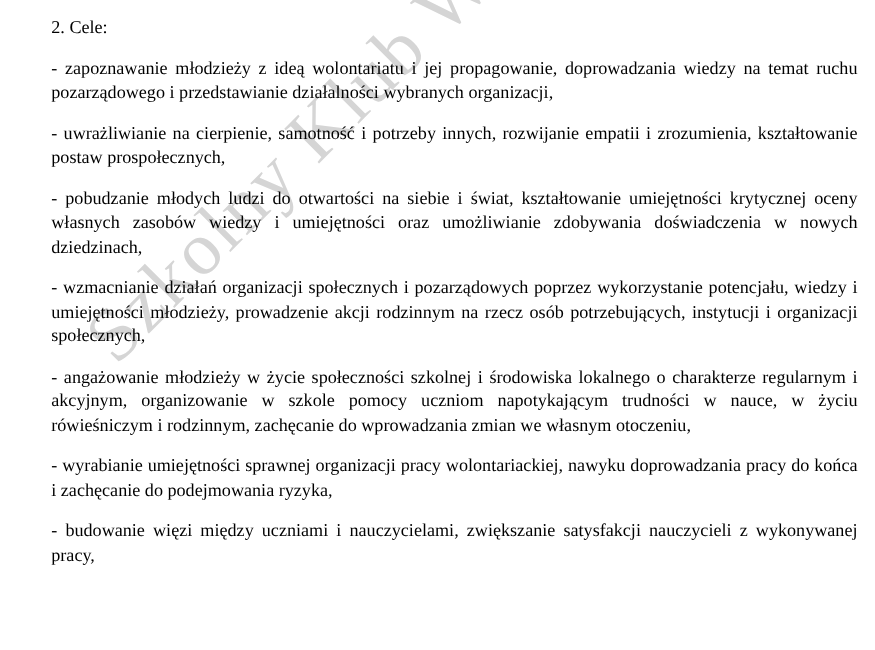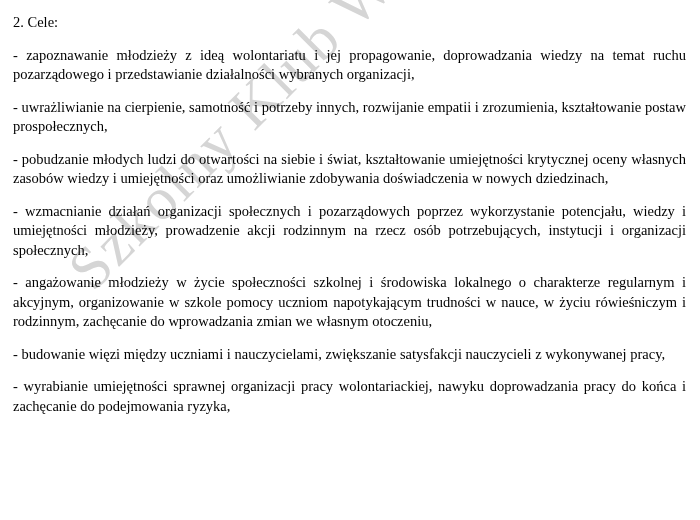--- a/index.html
+++ b/index.html
@@ -31,20 +31,21 @@
     z-index: 0;
     user-select: none;
     font-family: "Liberation Serif", "DejaVu Serif", serif;
   }
   .content {
     position: relative;
     z-index: 1;
     padding: 13px 14px 0 13px;
     font-size: 14.5px;
     line-height: 19.5px;
+    margin-left: 28px;
   }
   .heading {
     margin: 0 0 13px 0;
     font-weight: normal;
     font-size: 14.5px;
     line-height: 19.5px;
   }
   p.para {
     margin: 0 0 13px 0;
     text-align: justify;
@@ -65,18 +66,18 @@
 
     <p class="para">- uwrażliwianie na cierpienie, samotność i potrzeby innych, rozwijanie empatii i zrozumienia, kształtowanie postaw prospołecznych,</p>
 
     <p class="para">- pobudzanie młodych ludzi do otwartości na siebie i świat, kształtowanie umiejętności krytycznej oceny własnych zasobów wiedzy i umiejętności oraz umożliwianie zdobywania doświadczenia w nowych dziedzinach,</p>
 
     <p class="para">- wzmacnianie działań organizacji społecznych i pozarządowych poprzez wykorzystanie potencjału, wiedzy i umiejętności młodzieży, prowadzenie akcji rodzinnym na rzecz osób potrzebujących, instytucji i organizacji społecznych,</p>
 
     <p class="para">- angażowanie młodzieży w życie społeczności szkolnej i środowiska lokalnego o charakterze regularnym i akcyjnym, organizowanie w szkole pomocy uczniom napotykającym trudności w nauce, w życiu rówieśniczym i rodzinnym, zachęcanie do wprowadzania zmian we własnym otoczeniu,</p>
 
 
+    <p class="para">- wyrabianie umiejętności sprawnej organizacji pracy wolontariackiej, nawyku doprowadzania pracy do końca i zachęcanie do podejmowania ryzyka,</p>
+
     <p class="para">- budowanie więzi między uczniami i nauczycielami, zwiększanie satysfakcji nauczycieli z wykonywanej pracy,</p>
-
-    <p class="para">- wyrabianie umiejętności sprawnej organizacji pracy wolontariackiej, nawyku doprowadzania pracy do końca i zachęcanie do podejmowania ryzyka,</p>
 
   </div>
 </div>
 
 </body></html>

